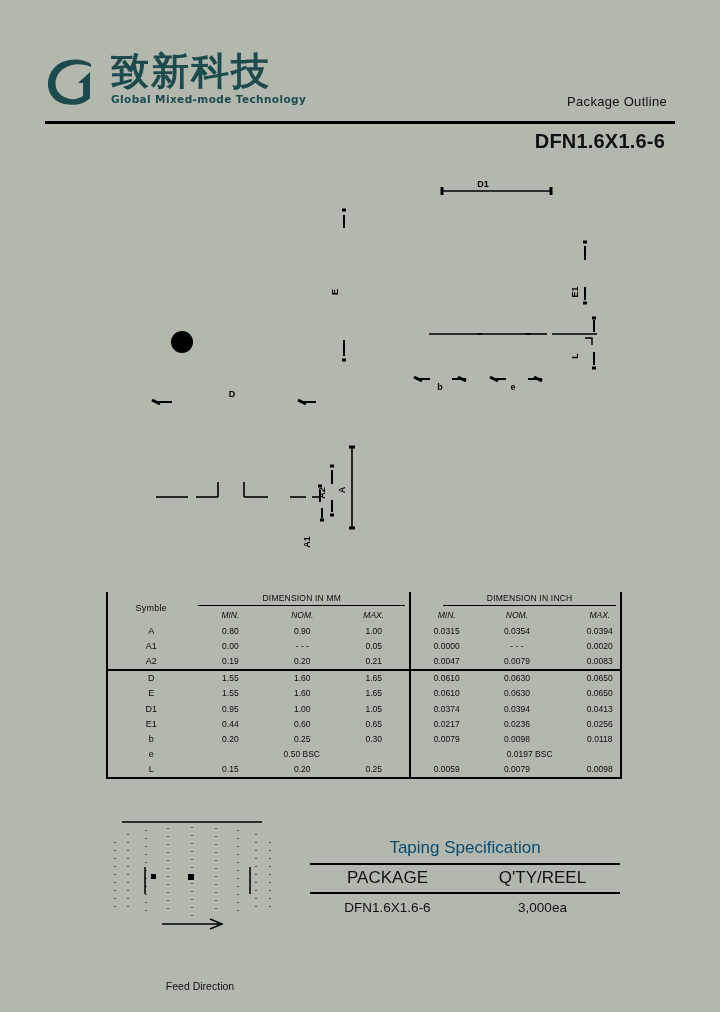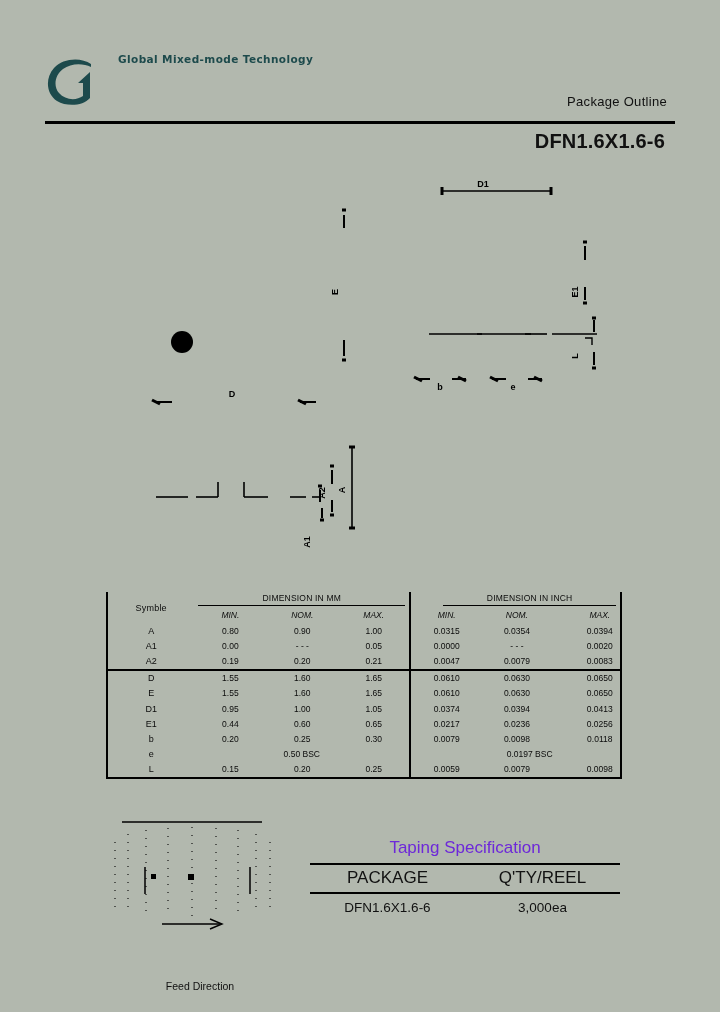--- a/index.html
+++ b/index.html
@@ -58,21 +58,21 @@
     white-space: nowrap;
   }
   .logo-en {
     font-family: "DejaVu Sans", sans-serif;
     font-size: 10.5px;
     font-weight: bold;
     color: #1d4a4c;
     letter-spacing: 0.4px;
     white-space: nowrap;
     margin-top: 1px;
-    margin-left: 7px;
+    margin-left: 0;
   }
   .header-right {
     position: absolute;
     right: 8px;
     top: 42px;
     font-size: 13px;
     font-weight: normal;
     letter-spacing: 0.3px;
     color: #111;
     white-space: nowrap;
@@ -178,21 +178,21 @@
 
   .taping-wrap {
     position: absolute;
     left: 310px;
     top: 838px;
     width: 310px;
   }
   .taping-title {
     text-align: center;
     font-size: 17px;
-    color: #6d28d9;
+    color: #0c4a6e;
     padding-bottom: 5px;
   }
   table.taping {
     border-collapse: collapse;
     width: 100%;
     table-layout: fixed;
   }
   table.taping th, table.taping td {
     padding: 3px 0 4px 0;
     text-align: center;
@@ -217,20 +217,21 @@
 <div class="page">
 
   <div class="header">
     <div class="logo-wrap">
       <div class="logo-mark">
         <svg width="58" height="52" viewBox="0 0 58 52">
           <path d="M46 6 C36 -1 18 0 9 10 C0 20 1 36 12 43 C22 49 38 48 45 40 L45 14 L33 25 L38 25 L38 38 C31 43 20 42 14 35 C8 28 10 17 18 11 C26 5 38 5 46 9 Z" fill="#1d4a4c"></path>
         </svg>
       </div>
       <div class="logo-text-block">
+        <div class="logo-cn">致新科技</div>
         <div class="logo-en">Global Mixed-mode Technology</div>
       </div>
     </div>
     <div class="header-right">Package Outline</div>
   </div>
   <div class="header-rule"></div>
   <div class="doc-title">DFN1.6X1.6-6</div>
 
   <div class="drawing">
     <svg width="720" height="420" viewBox="0 0 720 420">

